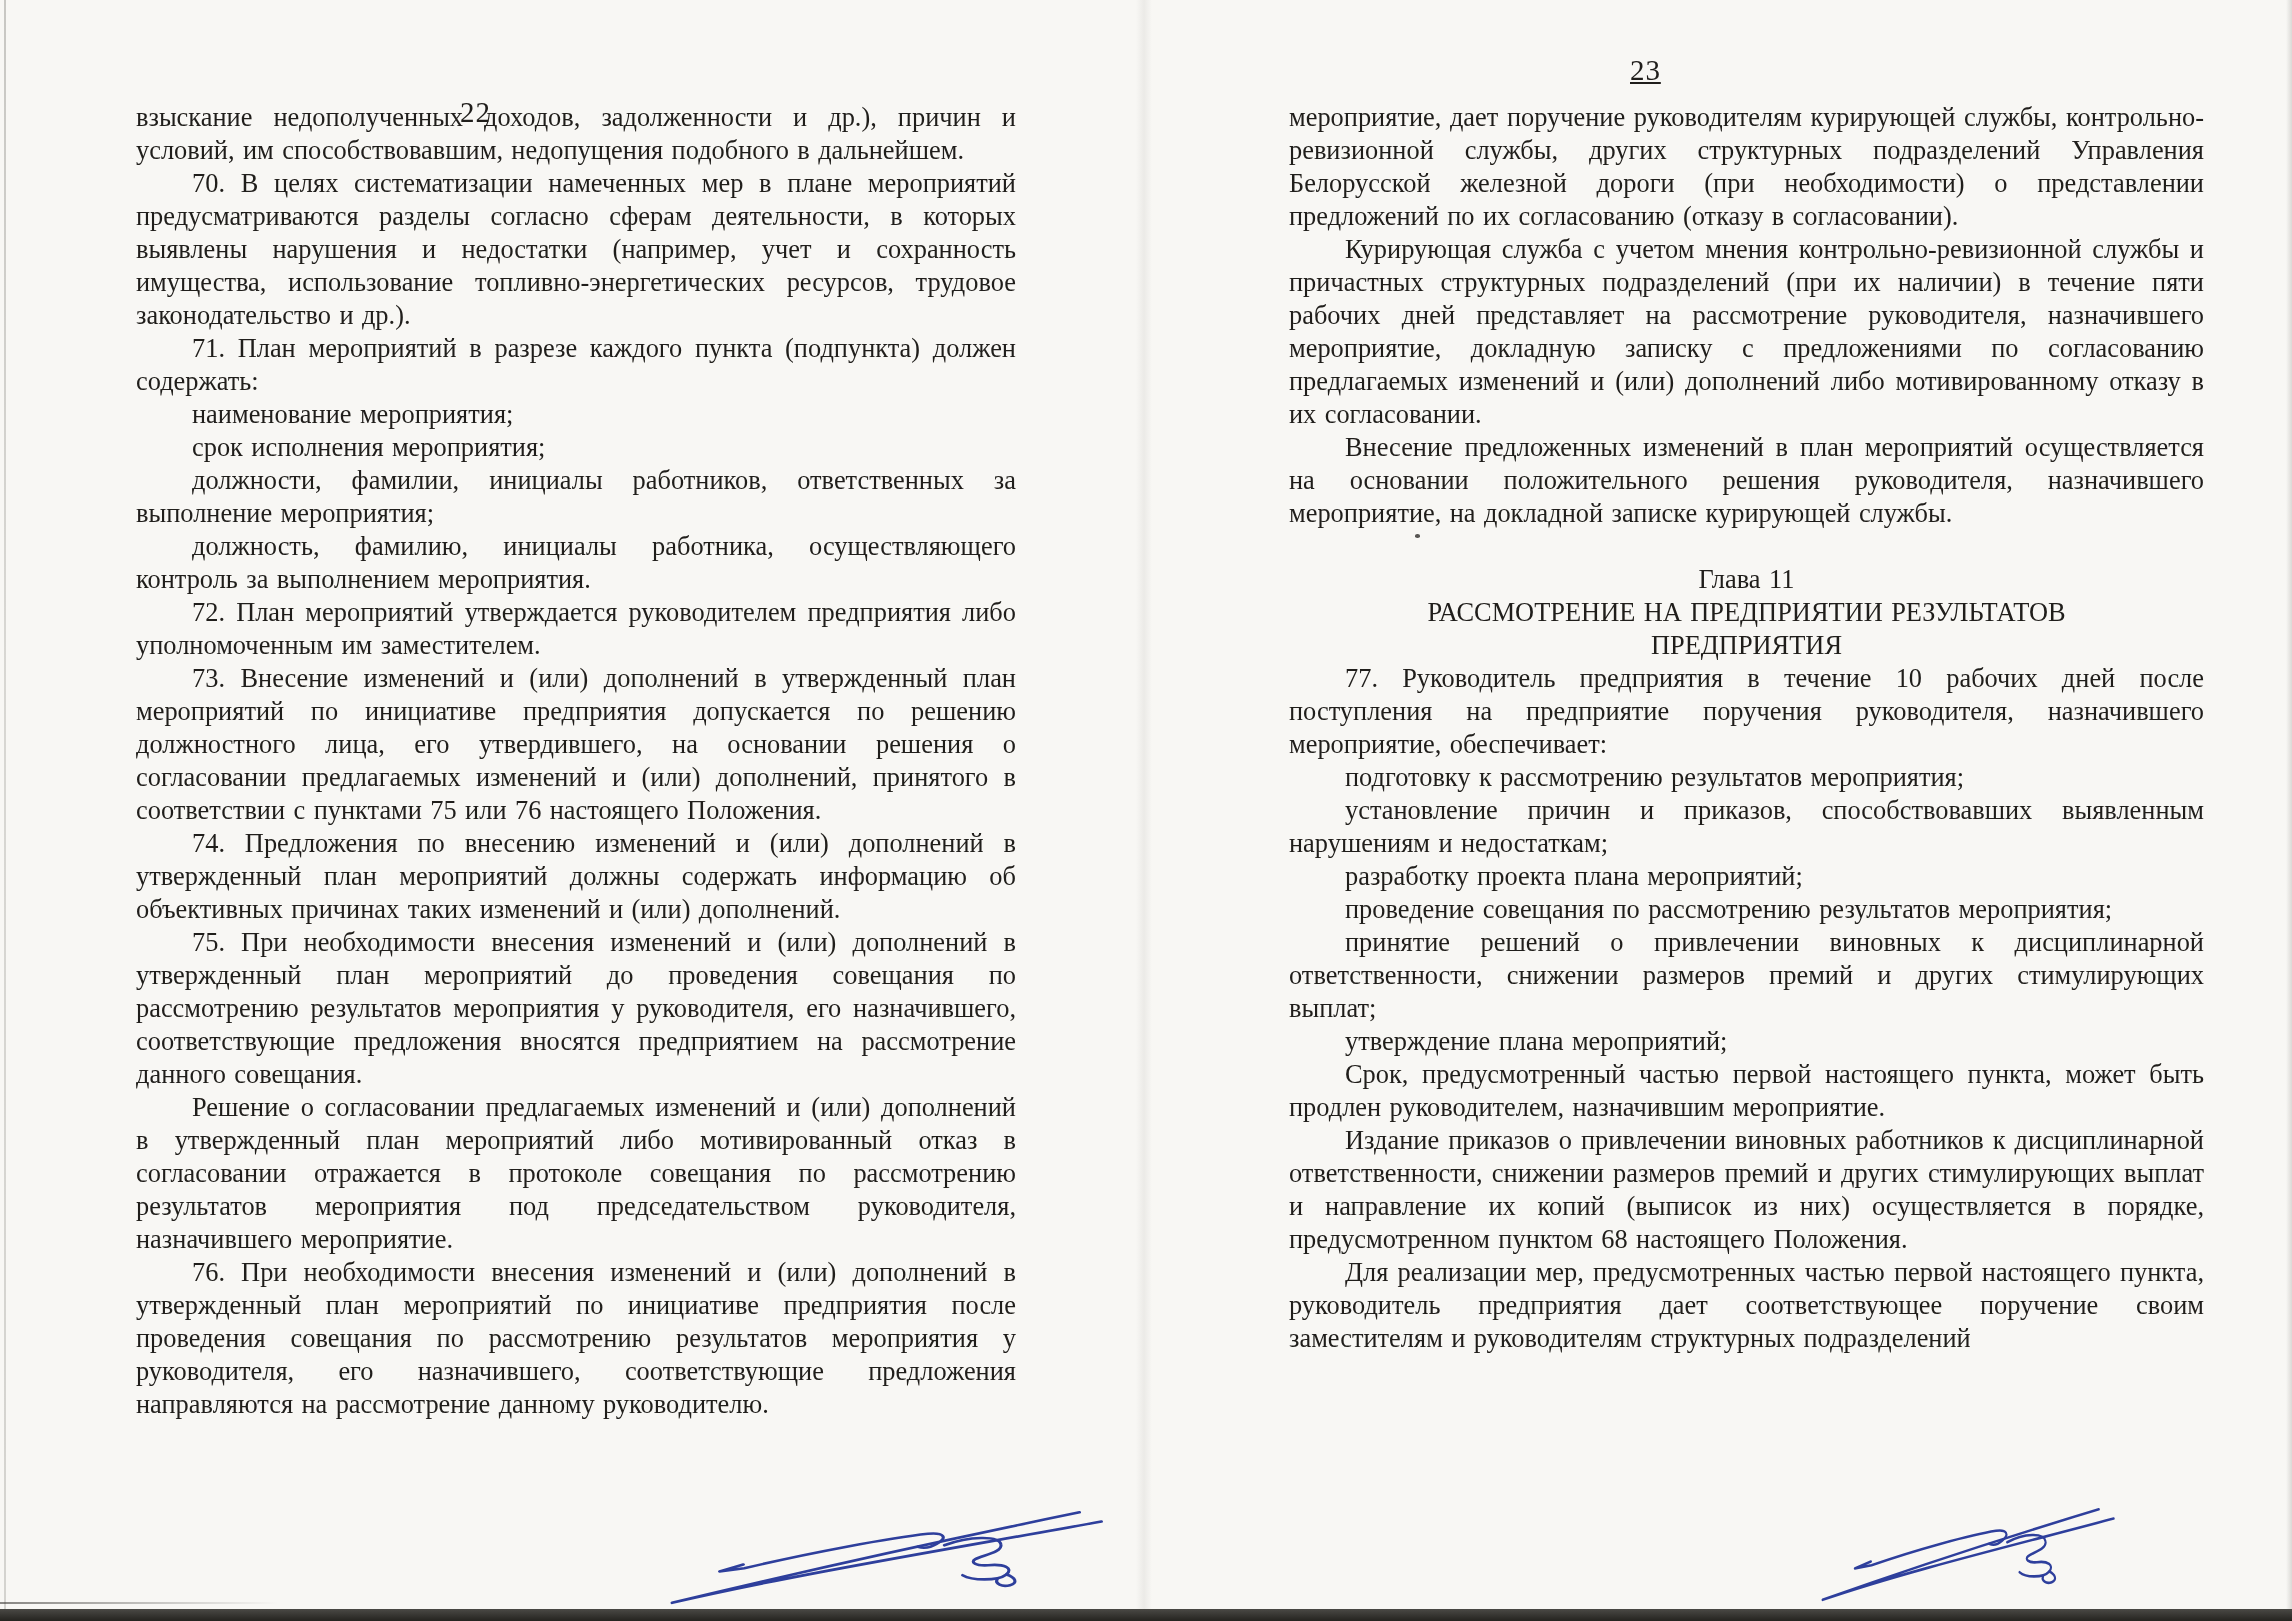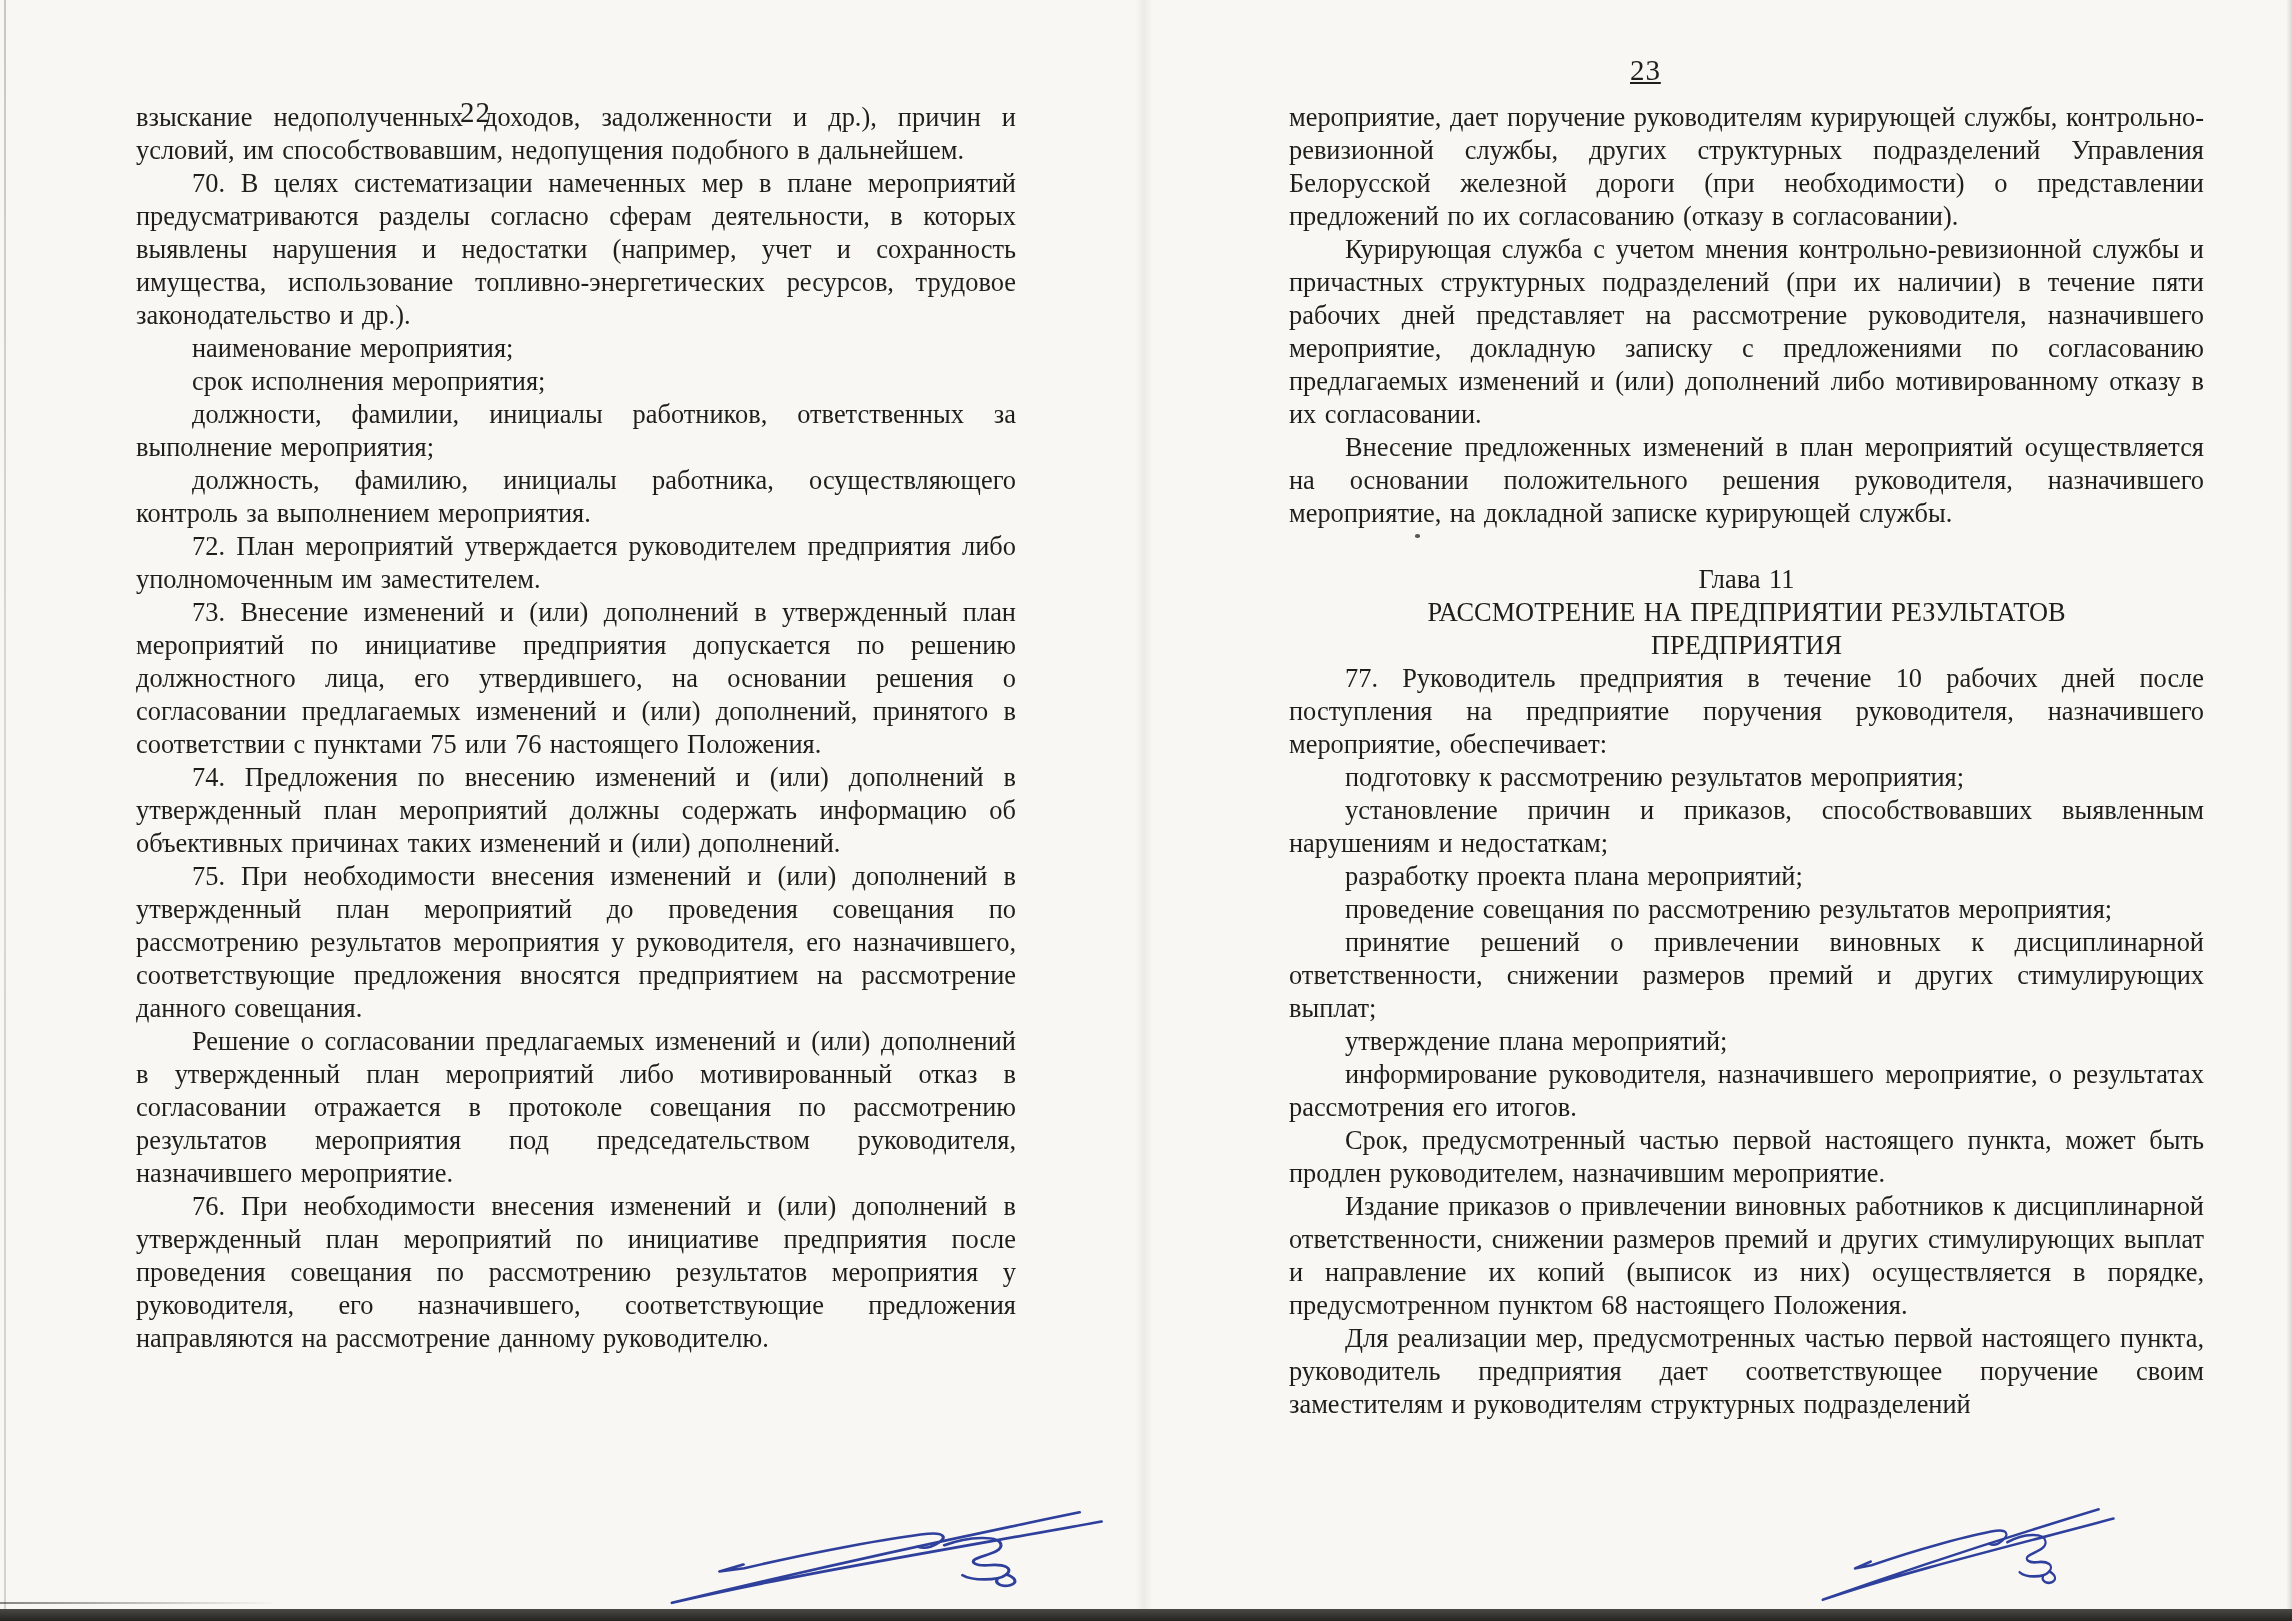--- a/index.html
+++ b/index.html
@@ -71,20 +71,21 @@
 </head>
 <body>
 
 <div id="screen" style="--paper: #f8f7f4; --ink-text: #201e1b; --ink-pen: #2e3f9c;">
 
   <section class="page page-left">
     <div class="page-number">22</div>
     <div class="text-col">
         <div class="para">взыскание недополученных доходов, задолженности и др.), причин и условий, им способствовавшим, недопущения подобного в дальнейшем.</div>
         <div class="para indent">70. В целях систематизации намеченных мер в плане мероприятий предусматриваются разделы согласно сферам деятельности, в которых выявлены нарушения и недостатки (например, учет и сохранность имущества, использование топливно-энергетических ресурсов, трудовое законодательство и др.).</div>
+        <div class="para indent">71. План мероприятий в разрезе каждого пункта (подпункта) должен содержать:</div>
         <div class="para indent">наименование мероприятия;</div>
         <div class="para indent">срок исполнения мероприятия;</div>
         <div class="para indent">должности, фамилии, инициалы работников, ответственных за выполнение мероприятия;</div>
         <div class="para indent">должность, фамилию, инициалы работника, осуществляющего контроль за выполнением мероприятия.</div>
         <div class="para indent">72. План мероприятий утверждается руководителем предприятия либо уполномоченным им заместителем.</div>
         <div class="para indent">73. Внесение изменений и (или) дополнений в утвержденный план мероприятий по инициативе предприятия допускается по решению должностного лица, его утвердившего, на основании решения о согласовании предлагаемых изменений и (или) дополнений, принятого в соответствии с пунктами 75 или 76 настоящего Положения.</div>
         <div class="para indent">74. Предложения по внесению изменений и (или) дополнений в утвержденный план мероприятий должны содержать информацию об объективных причинах таких изменений и (или) дополнений.</div>
         <div class="para indent">75. При необходимости внесения изменений и (или) дополнений в утвержденный план мероприятий до проведения совещания по рассмотрению результатов мероприятия у руководителя, его назначившего, соответствующие предложения вносятся предприятием на рассмотрение данного совещания.</div>
         <div class="para indent">Решение о согласовании предлагаемых изменений и (или) дополнений в утвержденный план мероприятий либо мотивированный отказ в согласовании отражается в протоколе совещания по рассмотрению результатов мероприятия под председательством руководителя, назначившего мероприятие.</div>
         <div class="para indent">76. При необходимости внесения изменений и (или) дополнений в утвержденный план мероприятий по инициативе предприятия после проведения совещания по рассмотрению результатов мероприятия у руководителя, его назначившего, соответствующие предложения направляются на рассмотрение данному руководителю.</div>
@@ -106,21 +107,20 @@
         <div class="chapter-num">Глава 11</div>
         <div class="chapter-title">РАССМОТРЕНИЕ НА ПРЕДПРИЯТИИ РЕЗУЛЬТАТОВ</div>
         <div class="chapter-title">ПРЕДПРИЯТИЯ</div>
         <div class="para indent">77. Руководитель предприятия в течение 10 рабочих дней после поступления на предприятие поручения руководителя, назначившего мероприятие, обеспечивает:</div>
         <div class="para indent">подготовку к рассмотрению результатов мероприятия;</div>
         <div class="para indent">установление причин и приказов, способствовавших выявленным нарушениям и недостаткам;</div>
         <div class="para indent">разработку проекта плана мероприятий;</div>
         <div class="para indent">проведение совещания по рассмотрению результатов мероприятия;</div>
         <div class="para indent">принятие решений о привлечении виновных к дисциплинарной ответственности, снижении размеров премий и других стимулирующих выплат;</div>
         <div class="para indent">утверждение плана мероприятий;</div>
-        <div class="para indent">информирование руководителя, назначившего мероприятие, о результатах рассмотрения его итогов.</div>
         <div class="para indent">Срок, предусмотренный частью первой настоящего пункта, может быть продлен руководителем, назначившим мероприятие.</div>
         <div class="para indent">Издание приказов о привлечении виновных работников к дисциплинарной ответственности, снижении размеров премий и других стимулирующих выплат и направление их копий (выписок из них) осуществляется в порядке, предусмотренном пунктом 68 настоящего Положения.</div>
         <div class="para indent">Для реализации мер, предусмотренных частью первой настоящего пункта, руководитель предприятия дает соответствующее поручение своим заместителям и руководителям структурных подразделений</div>
       </div>
     <div class="dot-artifact"></div>
     <svg class="signature sig-p23" viewBox="0 0 520 150" preserveAspectRatio="none">
       <path d="M468,20 C345,50 175,94 22,138 C160,100 335,66 492,32"></path>
       <path d="M100,88 L74,97 L101,93 C172,73 262,53 302,48 C320,46 324,53 312,61 C305,66 297,67 291,65"></path>
       <path d="M320,63 C347,51 380,50 382,62 C384,72 362,76 354,81 C348,85 354,90 368,89 C386,87 396,93 388,101 C378,110 350,109 340,102"></path>
       <path d="M388,101 C398,105 401,112 392,115 C383,118 375,113 378,107"></path>

